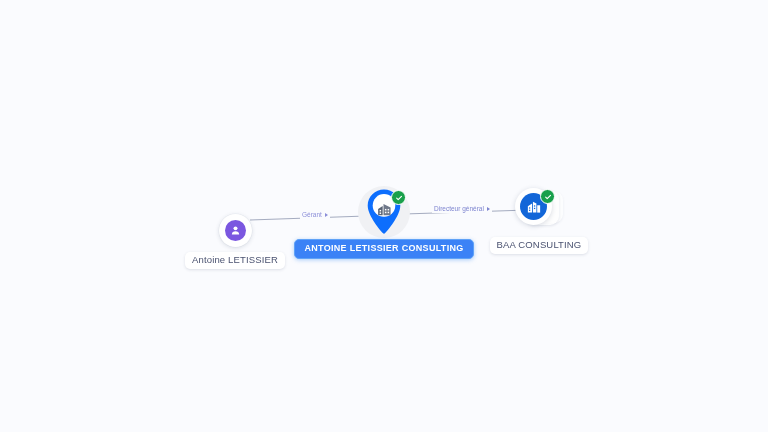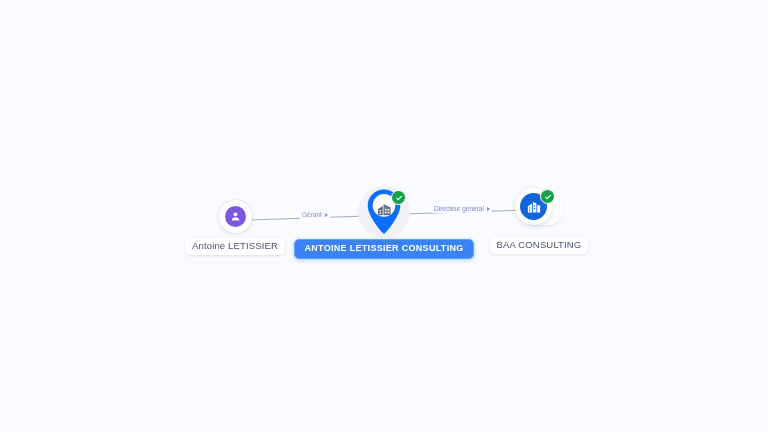--- a/index.html
+++ b/index.html
@@ -34,21 +34,21 @@
   .node {
     position: absolute;
     display: flex;
     flex-direction: column;
     align-items: center;
   }
 
   
   #node-person {
     left: 204px;
-    top: 200px;
+    top: 214px;
     width: 62px;
   }
   .person-disc {
     position: relative;
     width: 33px;
     height: 33px;
     border-radius: 50%;
     background: #ffffff;
     box-shadow: 0 1px 4px rgba(40,55,90,0.16), 0 0 0 0.5px rgba(40,55,90,0.05);
     display: flex;

